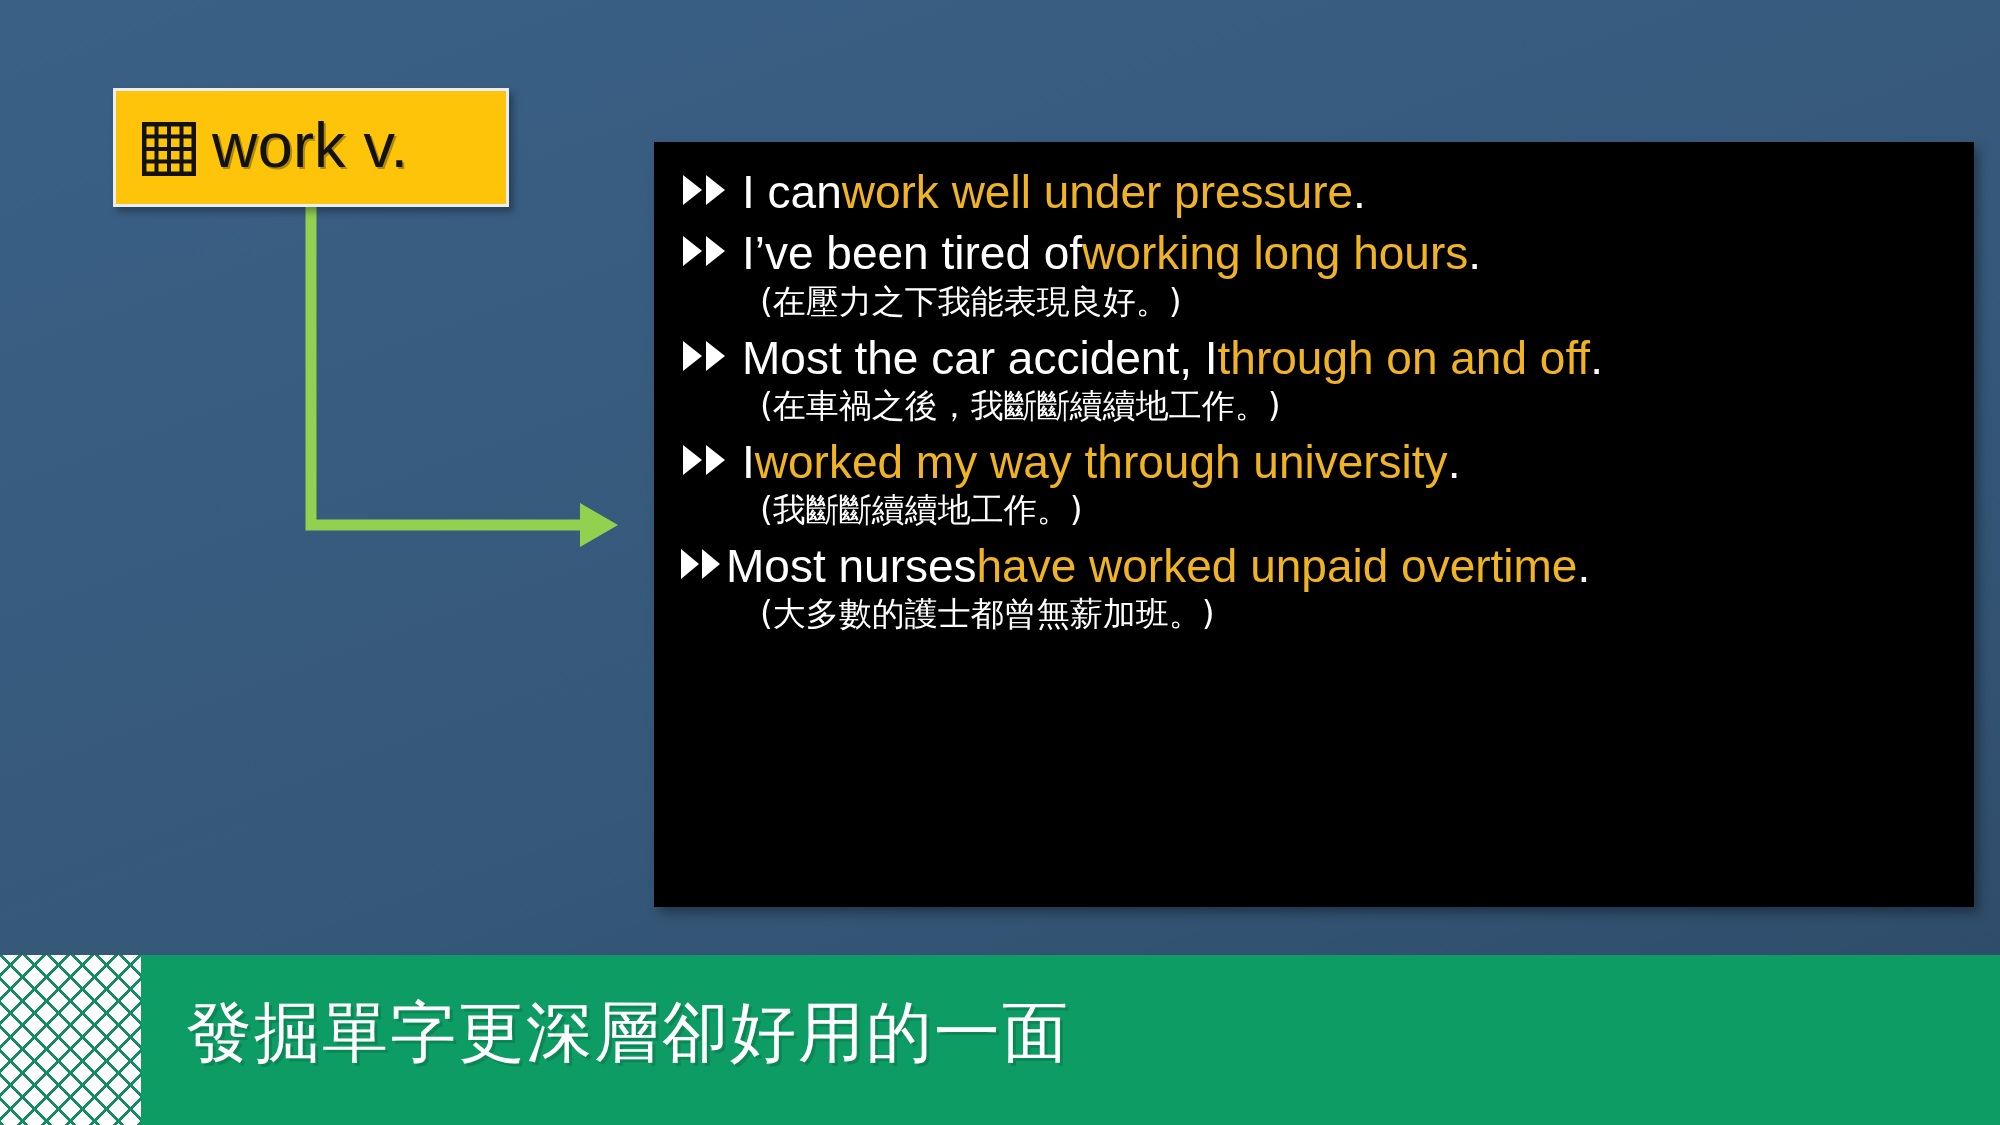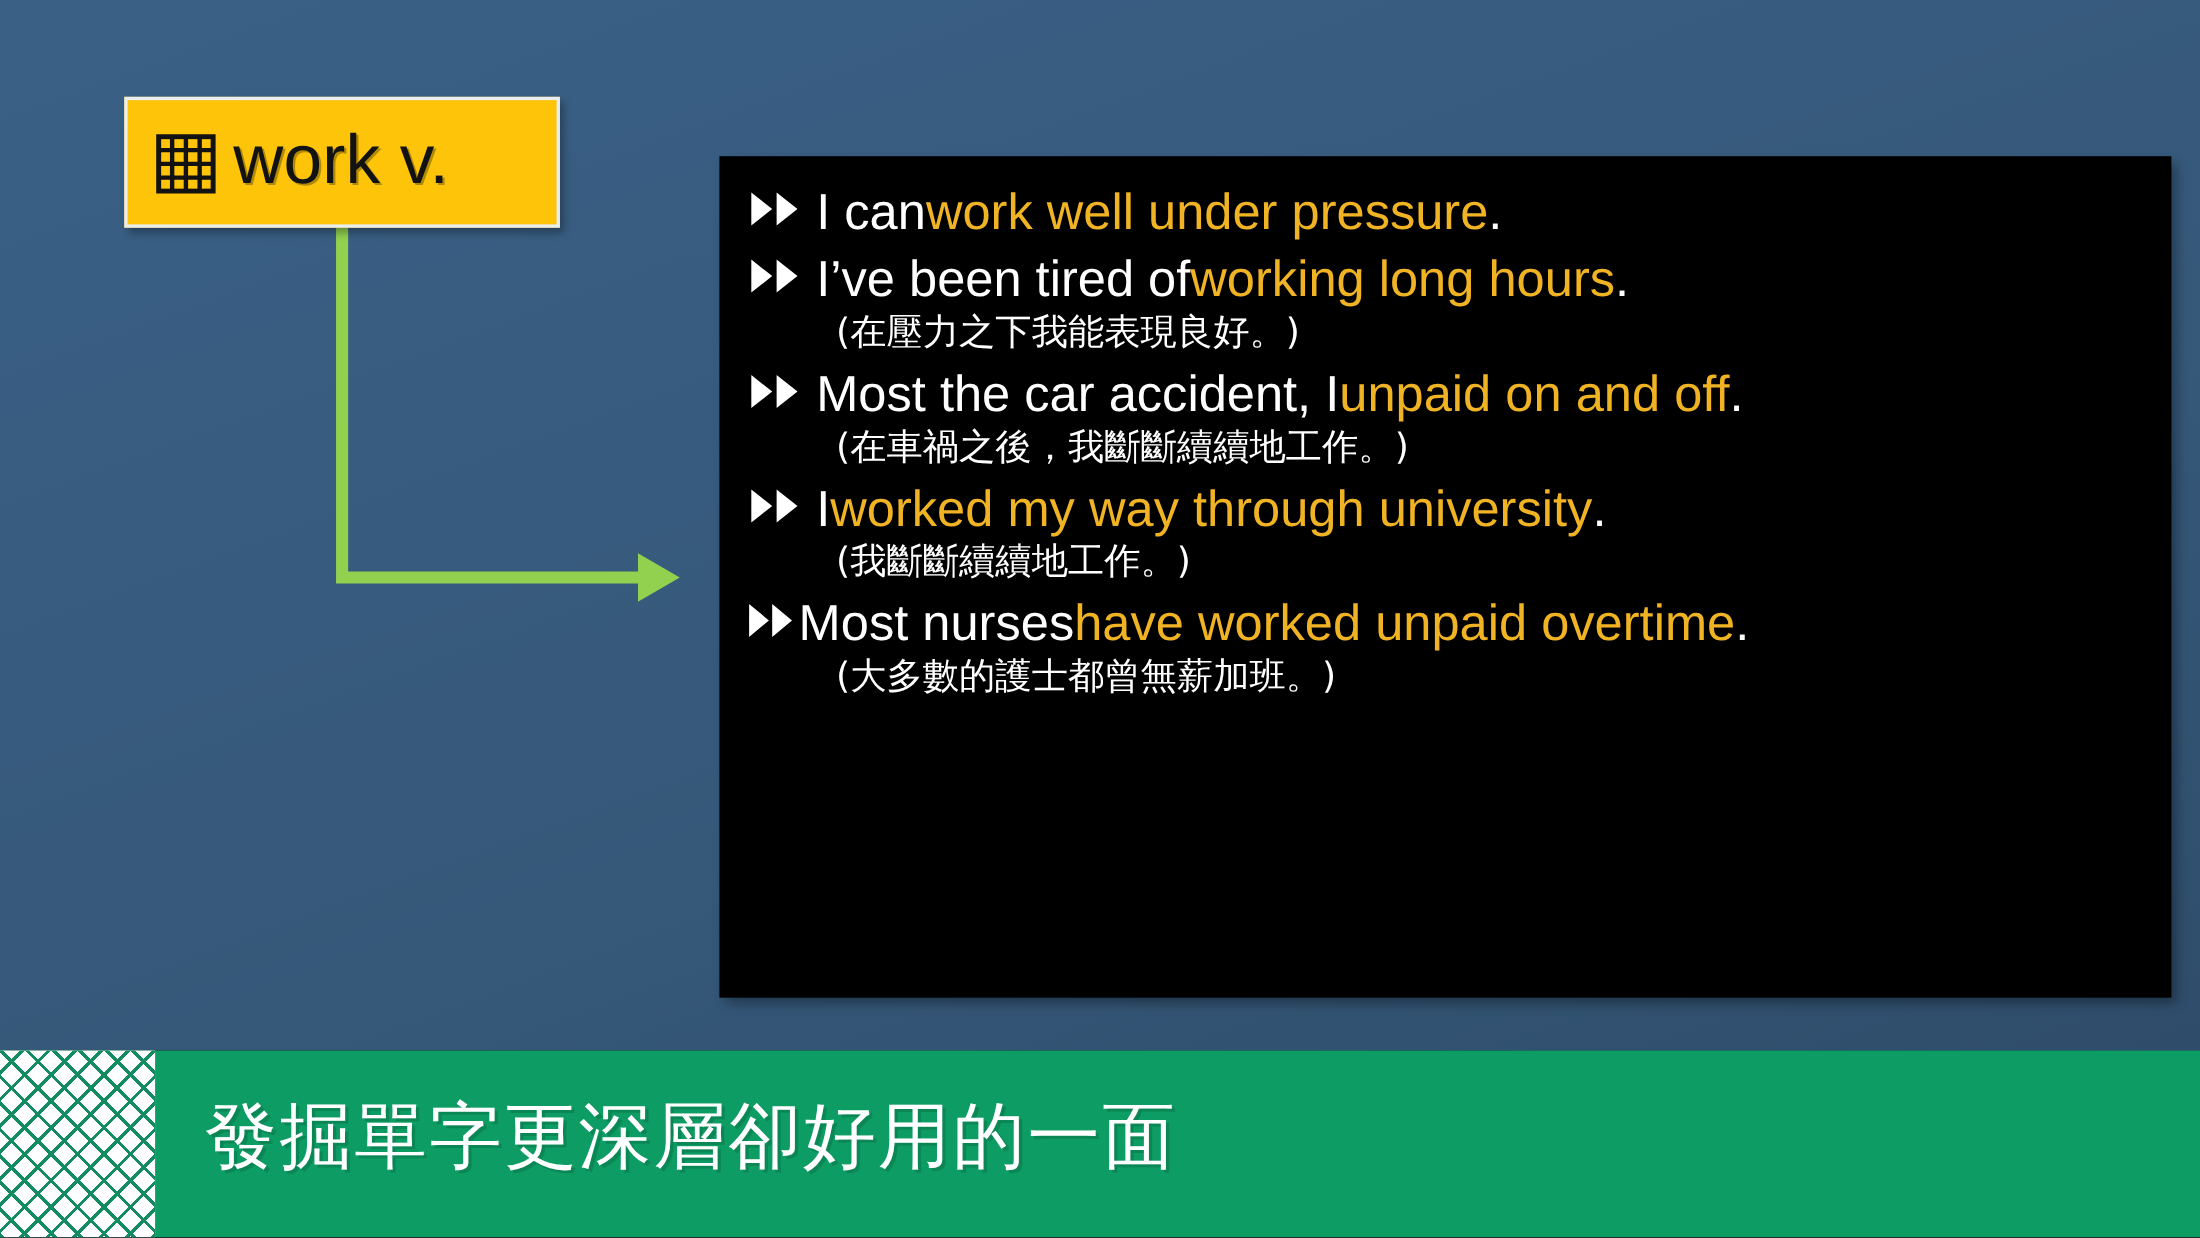--- a/index.html
+++ b/index.html
@@ -231,21 +231,21 @@
 
       <li class="ex-item">
         <div class="ex-en">
           <span class="bullet">
             <svg width="56" height="34" viewBox="0 0 56 34" aria-hidden="true">
               <polygon points="3,2 3,32 22,17" fill="#ffffff"></polygon>
               <polygon points="26,2 26,32 45,17" fill="#ffffff"></polygon>
             </svg>
           </span>
           <span>Most the car accident, I </span>
-            <span class="hl">unpaid on and off</span>
+            <span class="hl">through on and off</span>
             <span class="dot">.</span>
         </div>
         <div class="ex-zh">(在車禍之後，我斷斷續續地工作。)</div>
       </li>
 
       <li class="ex-item">
         <div class="ex-en">
           <span class="bullet">
             <svg width="56" height="34" viewBox="0 0 56 34" aria-hidden="true">
               <polygon points="3,2 3,32 22,17" fill="#ffffff"></polygon>

